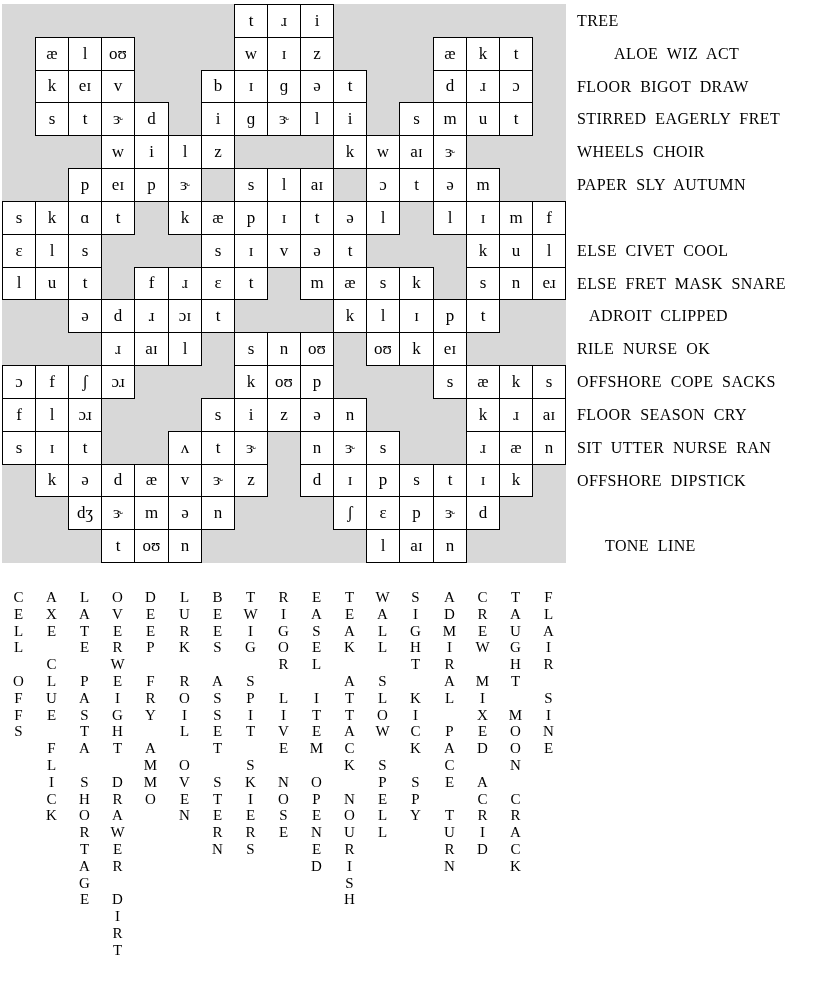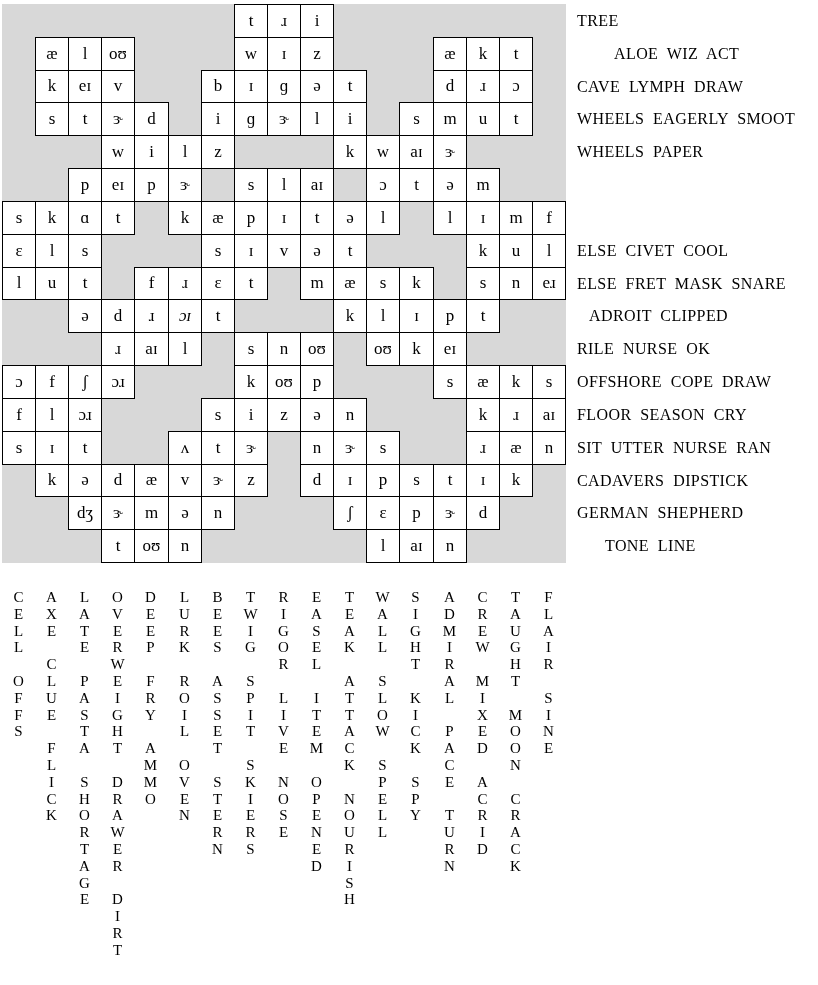--- a/index.html
+++ b/index.html
@@ -310,21 +310,21 @@
       </div>
       <div class="cell" style="left: 66px; top: 295px; width: 34px; height: 34px;">
         <span>ə</span>
       </div>
       <div class="cell" style="left: 99px; top: 295px; width: 34px; height: 34px;">
         <span>d</span>
       </div>
       <div class="cell" style="left: 132px; top: 295px; width: 35px; height: 34px;">
         <span>ɹ</span>
       </div>
-      <div class="cell" style="left: 166px; top: 295px; width: 34px; height: 34px; font-style: italic;">
+      <div class="cell" style="left: 166px; top: 295px; width: 34px; height: 34px;">
         <span>ɔɪ</span>
       </div>
       <div class="cell" style="left: 199px; top: 295px; width: 34px; height: 34px;">
         <span>t</span>
       </div>
       <div class="cell" style="left: 331px; top: 295px; width: 34px; height: 34px;">
         <span>k</span>
       </div>
       <div class="cell" style="left: 364px; top: 295px; width: 34px; height: 34px;">
         <span>l</span>
@@ -554,32 +554,32 @@
       <div class="cell" style="left: 397px; top: 525px; width: 35px; height: 34px;">
         <span>aɪ</span>
       </div>
       <div class="cell" style="left: 431px; top: 525px; width: 34px; height: 34px;">
         <span>n</span>
       </div>
     </div>
   <div id="across" style="left: 577px; top: 4px; width: 240px; height: 558px;">
       <div class="across-line" style="left: 0px; top: 0px; height: 33px;">TREE</div>
       <div class="across-line" style="left: 0px; top: 33px; height: 33px; margin-left: 37px;">ALOE  WIZ  ACT</div>
-      <div class="across-line" style="left: 0px; top: 66px; height: 33px;">CAVE  LYMPH  DRAW</div>
-      <div class="across-line" style="left: 0px; top: 98px; height: 33px;">WHEELS  EAGERLY  SMOOT</div>
-      <div class="across-line" style="left: 0px; top: 131px; height: 33px;">WHEELS  PAPER</div>
+      <div class="across-line" style="left: 0px; top: 66px; height: 33px;">FLOOR  BIGOT  DRAW</div>
+      <div class="across-line" style="left: 0px; top: 98px; height: 33px;">STIRRED  EAGERLY  FRET</div>
+      <div class="across-line" style="left: 0px; top: 131px; height: 33px;">WHEELS  CHOIR</div>
+      <div class="across-line" style="left: 0px; top: 164px; height: 33px;">PAPER  SLY  AUTUMN</div>
       <div class="across-line" style="left: 0px; top: 230px; height: 33px; text-align: center;">ELSE  CIVET  COOL</div>
       <div class="across-line" style="left: 0px; top: 263px; height: 33px;">ELSE  FRET  MASK  SNARE</div>
       <div class="across-line" style="left: 12px; top: 295px; height: 33px;">ADROIT  CLIPPED</div>
       <div class="across-line" style="left: 0px; top: 328px; height: 33px;">RILE  NURSE  OK</div>
-      <div class="across-line" style="left: 0px; top: 361px; height: 33px;">OFFSHORE  COPE  DRAW</div>
+      <div class="across-line" style="left: 0px; top: 361px; height: 33px;">OFFSHORE  COPE  SACKS</div>
       <div class="across-line" style="left: 0px; top: 394px; height: 33px;">FLOOR  SEASON  CRY</div>
       <div class="across-line" style="left: 0px; top: 427px; height: 33px;">SIT  UTTER  NURSE  RAN</div>
-      <div class="across-line" style="left: 0px; top: 460px; height: 33px;">CADAVERS  DIPSTICK</div>
-      <div class="across-line" style="left: 0px; top: 492px; height: 33px;">GERMAN  SHEPHERD</div>
+      <div class="across-line" style="left: 0px; top: 460px; height: 33px;">OFFSHORE  DIPSTICK</div>
       <div class="across-line" style="left: 0px; top: 525px; height: 33px; margin-left: 28px;">TONE  LINE</div>
     </div>
   <div id="down">
       <div class="down-col" style="left: 2px; top: 589px; width: 33px;">
         <div class="dletter">C</div>
         <div class="dletter">E</div>
         <div class="dletter">L</div>
         <div class="dletter">L</div>
         <div class="dgap"></div>
         <div class="dletter">O</div>

